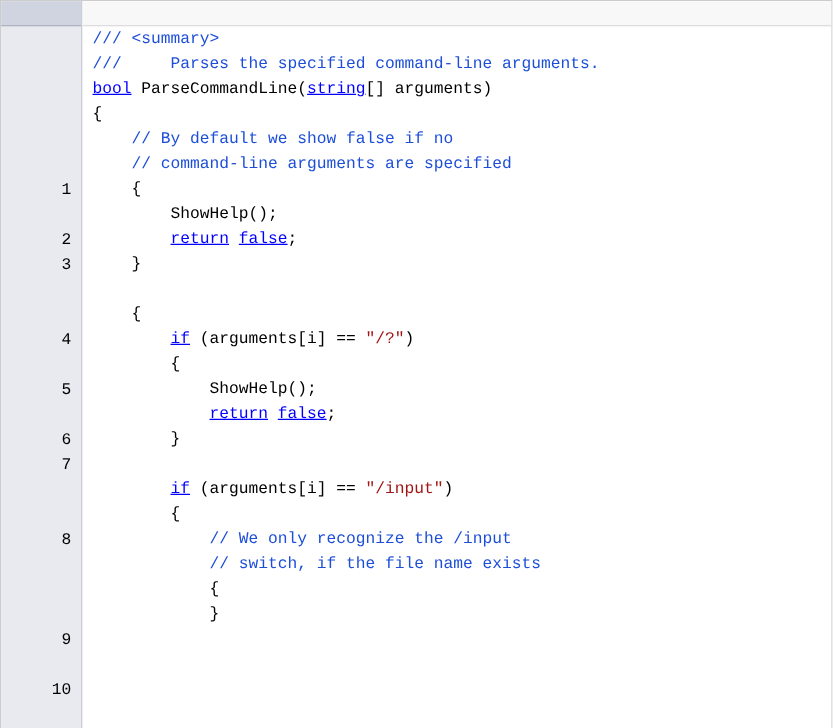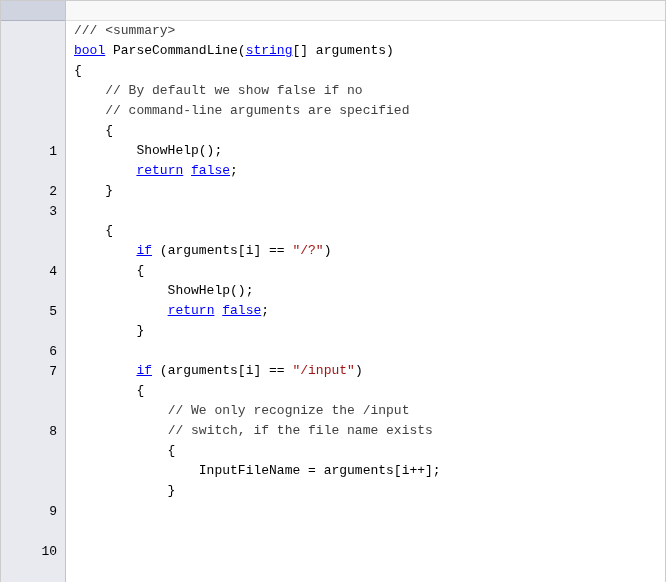--- a/index.html
+++ b/index.html
@@ -68,21 +68,21 @@
 
     .code-line {
       display: block;
       white-space: pre;
       line-height: 20px;
       padding-left: 8px;
       color: #000;
     }
 
     
-    .c-comment { color: #404040; }
+    .c-comment { color: #1d4ed8; }
     .c-keyword { color: #0000ff; text-decoration: underline; }
     .c-string  { color: #a31515; }
 
     .gutter-line-entry {
       height: 20px;
       display: flex;
       align-items: center;
       justify-content: flex-end;
       padding-right: 8px;
     }
@@ -144,20 +144,21 @@
         </div>
         <div class="gutter-line-entry"></div>
         <div class="gutter-line-entry"></div>
       </div>
   </div>
 
   <div class="code-area">
     <div class="code-header"></div>
     <div class="code-lines" id="code-lines">
         <div class="code-line"><span class="c-comment">/// &lt;summary&gt;</span></div>
+        <div class="code-line"><span class="c-comment">///     Parses the specified command-line arguments.</span></div>
         <div class="code-line"><span class="c-keyword">bool</span> ParseCommandLine(<span class="c-keyword">string</span>[] arguments)</div>
         <div class="code-line">{</div>
         <div class="code-line">    <span class="c-comment">// By default we show false if no</span></div>
         <div class="code-line">    <span class="c-comment">// command-line arguments are specified</span></div>
         <div class="code-line">    {</div>
         <div class="code-line">        ShowHelp();</div>
         <div class="code-line">        <span class="c-keyword">return</span> <span class="c-keyword">false</span>;</div>
         <div class="code-line">    }</div>
         <div class="code-line">&nbsp;</div>
         <div class="code-line">    {</div>
@@ -165,17 +166,16 @@
         <div class="code-line">        {</div>
         <div class="code-line">            ShowHelp();</div>
         <div class="code-line">            <span class="c-keyword">return</span> <span class="c-keyword">false</span>;</div>
         <div class="code-line">        }</div>
         <div class="code-line">&nbsp;</div>
         <div class="code-line">        <span class="c-keyword">if</span> (arguments[i] == <span class="c-string">"/input"</span>)</div>
         <div class="code-line">        {</div>
         <div class="code-line">            <span class="c-comment">// We only recognize the /input</span></div>
         <div class="code-line">            <span class="c-comment">// switch, if the file name exists</span></div>
         <div class="code-line">            {</div>
-        <div class="code-line">                InputFileName = arguments[i++];</div>
         <div class="code-line">            }</div>
       </div>
   </div>
 </div>
 
 </body></html>

